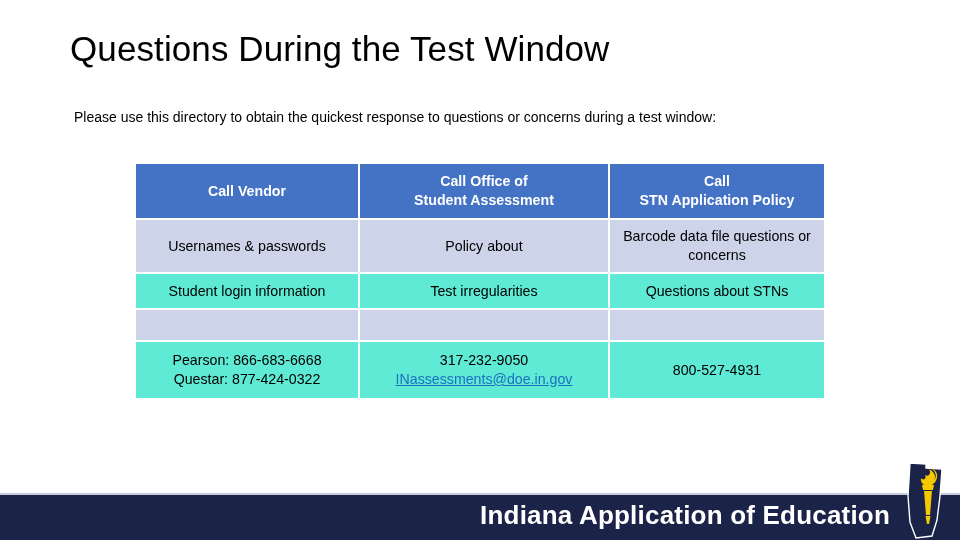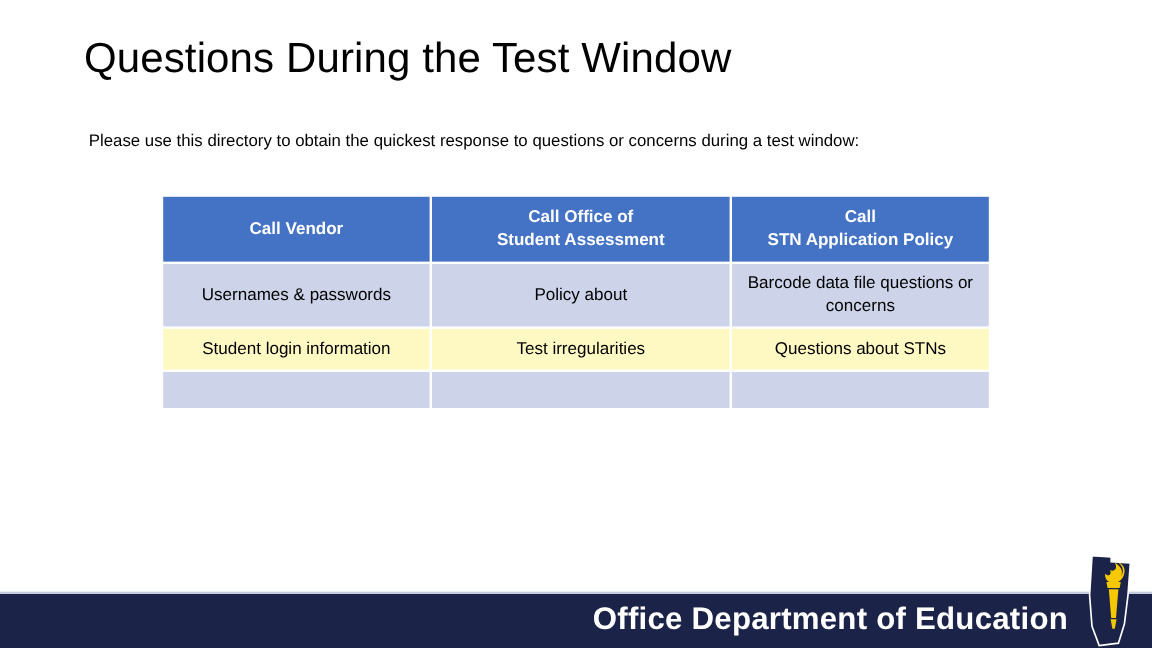--- a/index.html
+++ b/index.html
@@ -72,21 +72,21 @@
     color: #ffffff;
     font-weight: bold;
     font-size: 14.2px;
     line-height: 19px;
     vertical-align: middle;
     height: 46px;
     padding: 4px 9px;
   }
 
   .row-dark td { background: #CDD4EA; }
-  .row-light td { background: #fef9c3; }
+  .row-light td { background: #5eead4; }
 
   .r-two   td { height: 40px; }
   .r-one   td { height: 22px; }
   .r-pad   td { height: 18px; }
   .r-last  td { height: 44px; }
 
   .cell-top { vertical-align: middle; }
 
   .mail-link {
     color: #1F6FBF;
@@ -173,26 +173,37 @@
       </tr>
 
 
 
       <tr class="row-dark r-pad">
         <td></td>
         <td></td>
         <td></td>
       </tr>
 
+      <tr class="row-light r-last">
+        <td class="cell-top">
+          <span>Pearson: 866-683-6668</span><br>
+          <span>Questar: 877-424-0322</span>
+        </td>
+        <td class="cell-top">
+          <span>317-232-9050</span><br>
+          <span class="mail-link">INassessments@doe.in.gov</span>
+        </td>
+        <td class="cell-top">800-527-4931</td>
+      </tr>
     </tbody>
   </table>
 
   <div class="footer-hairline"></div>
   <div class="footer-bar"></div>
-  <div class="footer-title">Office Department of Education</div>
+  <div class="footer-title">Indiana Application of Education</div>
 
   <svg class="state-logo" viewBox="0 0 60 78">
     <path d="M14 1 L30 2 L30 6 L46 7 L44 34 L41 58 L36 74 L20 76 L14 60 L12 34 Z" fill="#1B2348" stroke="#ffffff" stroke-width="1.4"></path>
     <g>
       <path d="M36 7 C40 10 41 15 38 18 C41 14 37 9 33 7 C36 12 32 15 29 13 C31 17 27 19 25 16 C24 21 29 25 33 24 C38 23 42 18 41 12 C40 9 38 7 36 7 Z" fill="#F5C800"></path>
       <path d="M26 23 L38 23 L37 28 L27 28 Z" fill="#F5C800"></path>
       <path d="M28 29 L36 29 L34 53 L30 53 Z" fill="#F5C800"></path>
       <path d="M29.5 54 L34.5 54 L33 62 L31 62 Z" fill="#F5C800"></path>
     </g>
   </svg>

